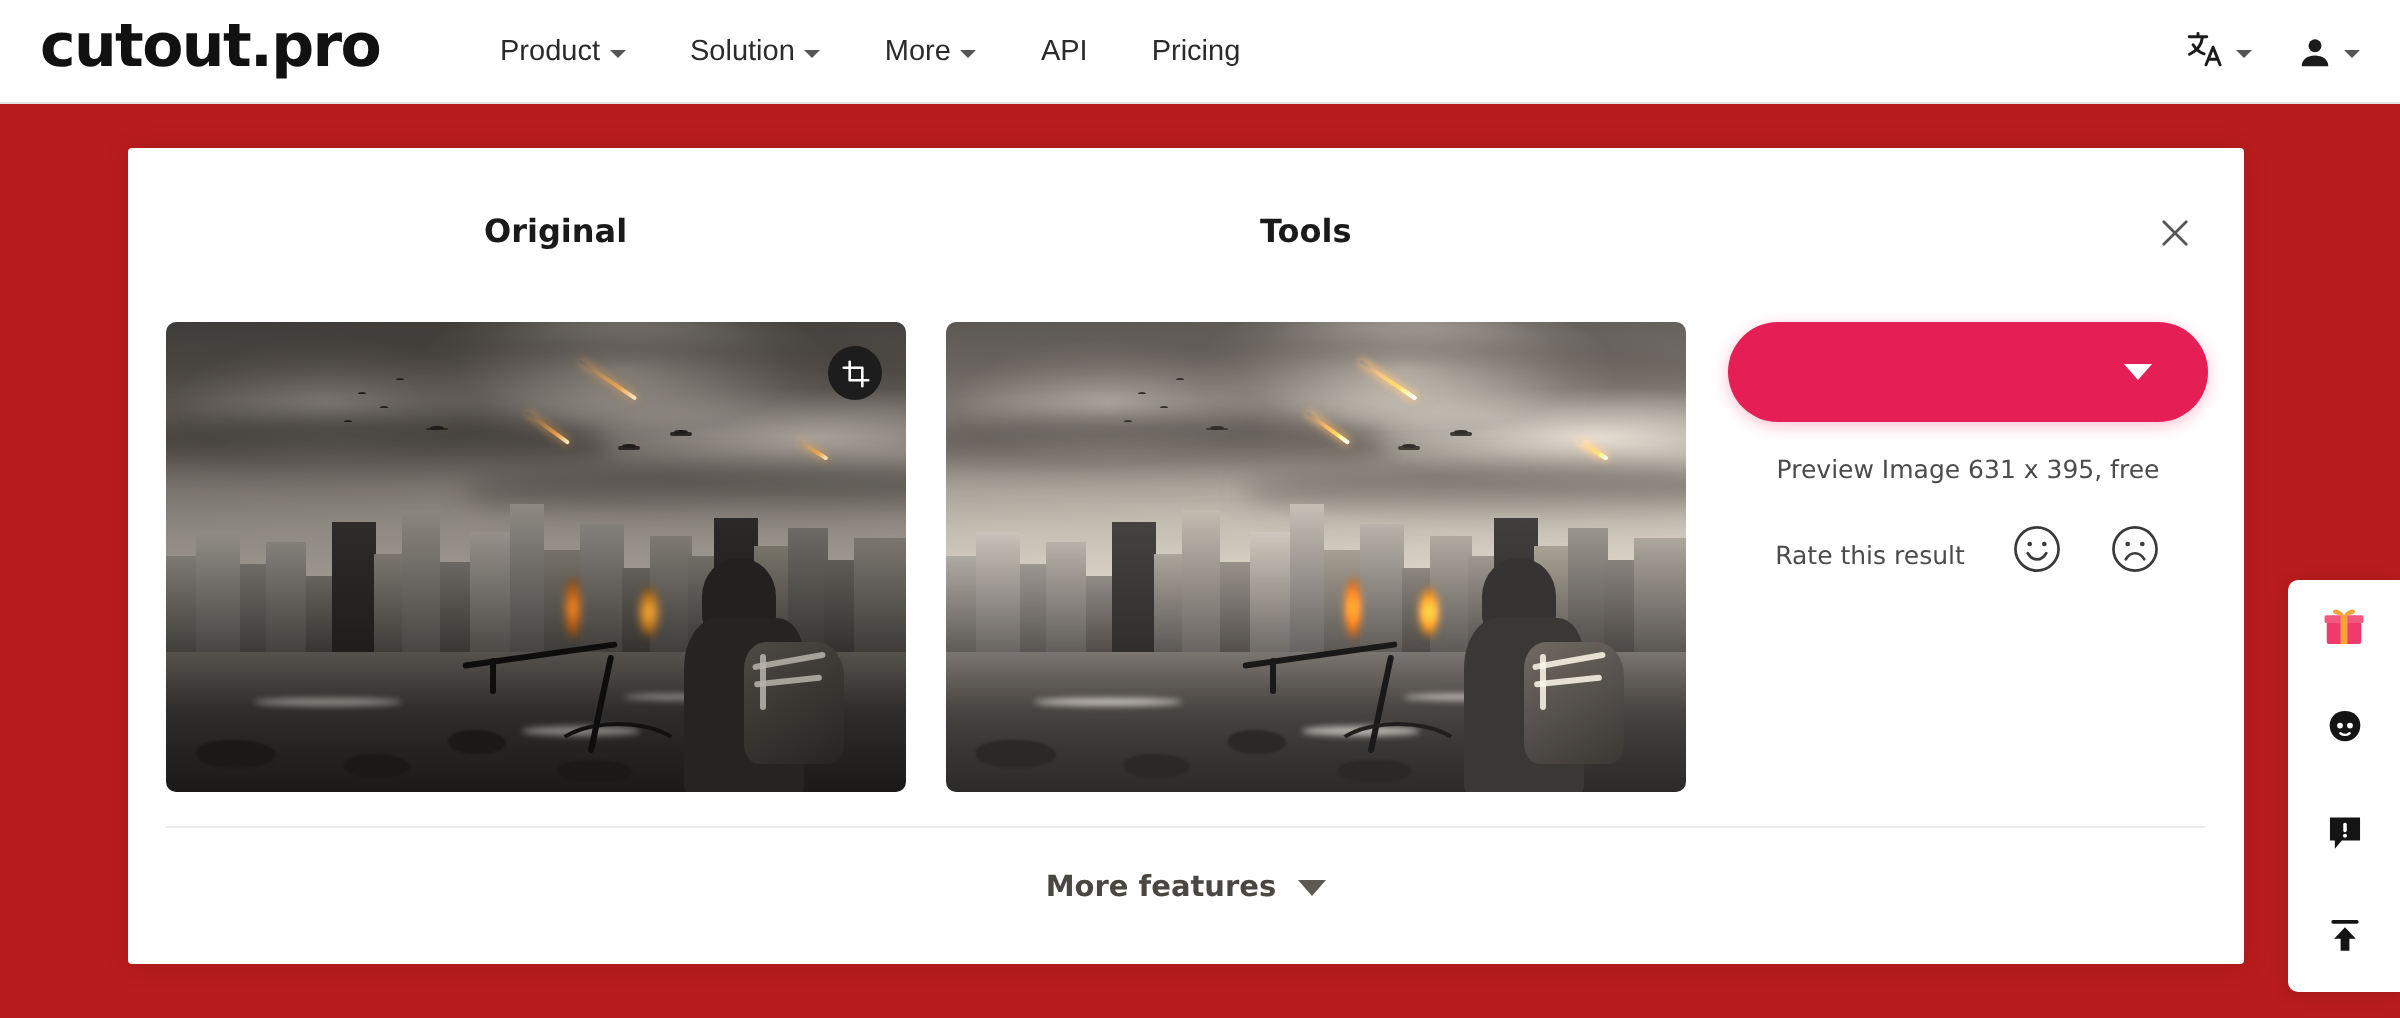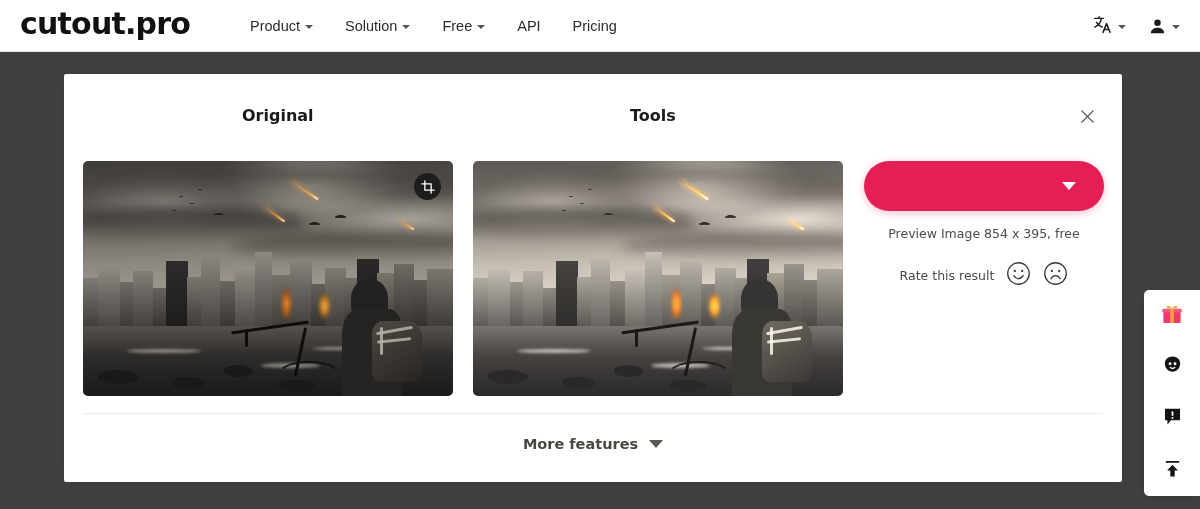--- a/index.html
+++ b/index.html
@@ -2,21 +2,21 @@
 <html><head>
 <meta charset="utf-8">
 <style>
   * { box-sizing: border-box; margin: 0; padding: 0; }
   html, body {
     width: 1200px; height: 509px;
     background: #ffffff;
     font-family: "Liberation Sans", sans-serif;
     overflow: hidden;
   }
-  .page { position: relative; width: 1200px; height: 509px; background: #404040; }
+  .page { position: relative; width: 1200px; height: 509px; background: #b91c1c; }
 
   
   .header {
     position: absolute; top: 0; left: 0;
     width: 1200px; height: 52px;
     background: #ffffff;
     border-bottom: 1px solid #e3e3e3;
     display: flex; align-items: center;
   }
   .logo {
@@ -189,21 +189,21 @@
   .hd-split {
     width: 53px; border-left: 1.4px solid #e51f55;
     display: flex; align-items: center; justify-content: center; cursor: pointer;
   }
   .hd-split .tri {
     width: 0; height: 0; border-left: 6.5px solid transparent; border-right: 6.5px solid transparent;
     border-top: 8px solid #e51f55;
   }
   .rate-row {
     margin-top: 20px; width: 240px; display: flex; align-items: center;
-    justify-content: center; gap: 12px;
+    justify-content: center; gap: 24px;
   }
   .rate-label { font-size: 12.5px; color: #4b4b4b; font-family: "DejaVu Sans", sans-serif; }
   .face { cursor: pointer; display: block; }
 
   
   .divider {
     position: absolute; left: 19px; top: 339px; width: 1020px; height: 1px; background: #ececec;
   }
   .more {
     position: absolute; left: 0; top: 362px; width: 1058px;
@@ -240,21 +240,21 @@
     <div class="nav">
       <div class="nav-item">
         <span>Product</span>
         <span class="chev"></span>
       </div>
       <div class="nav-item">
         <span>Solution</span>
         <span class="chev"></span>
       </div>
       <div class="nav-item">
-        <span>Free</span>
+        <span>More</span>
         <span class="chev"></span>
       </div>
       <div class="nav-item">
         <span>API</span>
       </div>
       <div class="nav-item">
         <span>Pricing</span>
       </div>
     </div>
 
@@ -446,21 +446,21 @@
             <div class="bp-strap" style="left:16%;top:10%;width:3px;height:46%;"></div>
           </div>
         </div>
       </div>
     </div>
 
     <div class="actions">
       <button class="btn-free">
         <span class="tri"></span>
       </button>
-      <div class="cap">Preview Image 854 x 395, free</div>
+      <div class="cap">Preview Image 631 x 395, free</div>
 
 
       <div class="rate-row">
         <span class="rate-label">Rate this result</span>
         <span class="face">
           <svg width="25" height="25" viewBox="0 0 26 26">
             <circle cx="13" cy="13" r="11.2" fill="none" stroke="#3a3a3a" stroke-width="1.4"></circle>
             <circle cx="9.2" cy="10.4" r="1.2" fill="#3a3a3a"></circle>
             <circle cx="16.8" cy="10.4" r="1.2" fill="#3a3a3a"></circle>
             <path d="M8.2 15.2c1.3 2.2 3 3.2 4.8 3.2s3.5-1 4.8-3.2" fill="none" stroke="#3a3a3a" stroke-width="1.4" stroke-linecap="round"></path>

